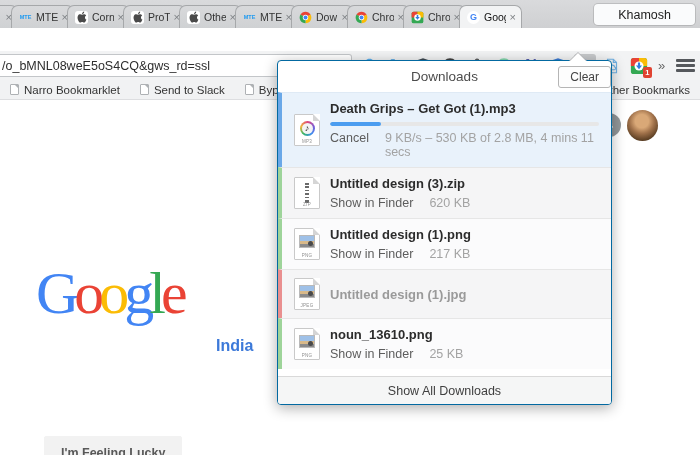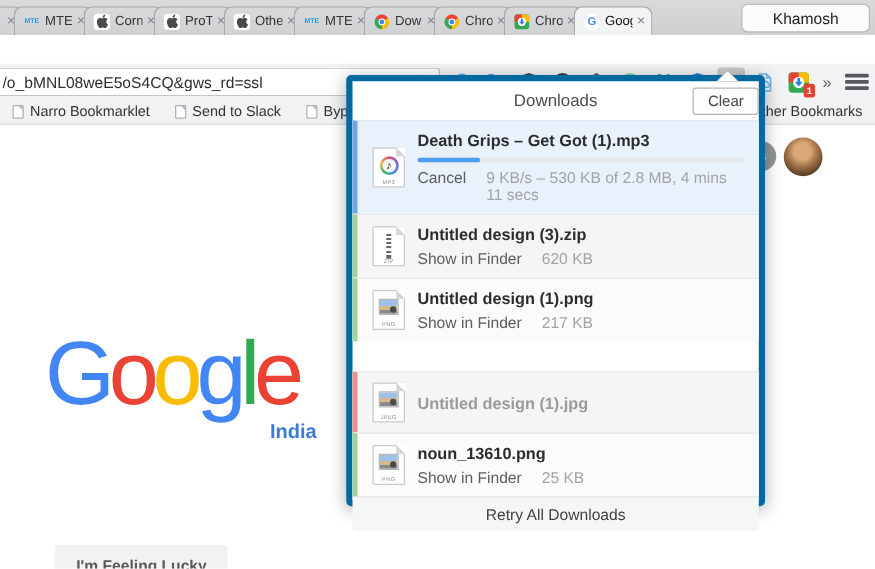--- a/index.html
+++ b/index.html
@@ -50,39 +50,39 @@
   .bm { display:flex; align-items:center; gap:5px; white-space:nowrap; }
   .bm-page { width:9px; height:11px; border:1px solid #aeb1b4; border-radius:1px; background:#fff; position:relative; }
   .bm-page::after { content:""; position:absolute; top:0; right:0; border-style:solid; border-width:0 3px 3px 0; border-color:transparent #aeb1b4 transparent transparent; }
   .other-bm { margin-left:auto; }
 
   
   .page { position:relative; height:377px; background:#fff; }
   .gplus-bell { position:absolute; left:597px; top:13px; width:24px; height:24px; border-radius:50%; background:#929799; display:flex; align-items:center; justify-content:center; z-index:2; }
   .avatar { position:absolute; left:627px; top:10px; width:31px; height:31px; border-radius:50%; z-index:2;
             background:radial-gradient(circle at 48% 36%, #d9a877 0 26%, #a0714a 48%, #54391f 78%, #392612); }
-  .logo { position:absolute; left:36px; top:163px; font-size:72px; letter-spacing:-5px; line-height:1; white-space:nowrap; }
+  .logo { position:absolute; left:36px; top:163px; font-size:60px; letter-spacing:-5px; line-height:1; white-space:nowrap;font-family:Liberation Serif, serif; }
   .logo .l-blue{color:#4285f4}.logo .l-red{color:#ea4335}.logo .l-yellow{color:#fbbc05}.logo .l-green{color:#34a853}
   .logo-country { position:absolute; left:216px; top:237px; color:#3c79d9; font-size:16px;font-weight:bold; }
   .search-btns { position:absolute; left:44px; top:336px; display:flex; gap:14px; }
   .gbtn { background:#f2f2f2; border:1px solid #f2f2f2; border-radius:2px; padding:9px 16px; font-size:12.5px; font-weight:bold; color:#595959; font-family:inherit; }
 
   
   .dl-panel { position:absolute; left:277px; top:60px; width:335px; height:345px; background:#fff;
-              border:5px solid #0369a1; border-radius:4px; box-shadow:0 3px 14px rgba(0,0,0,.32);
+              border:1px solid #0369a1; border-radius:4px; box-shadow:0 3px 14px rgba(0,0,0,.32);
               z-index:20; display:flex; flex-direction:column; }
   .caret-border { position:absolute; top:-9px; left:291px; border:9px solid transparent; border-top:none; border-bottom:9px solid #b0b1b3; width:0; height:0; }
   .caret { position:absolute; top:-8px; left:292px; border:8px solid transparent; border-top:none; border-bottom:8px solid #fff; width:0; height:0; }
   .dl-header { height:31px; flex:none; display:flex; align-items:center; justify-content:center; position:relative; }
   .dl-title { font-size:13.5px; color:#4c4c4c; }
   .clear-btn { position:absolute; right:0; top:5px; font-size:12px; color:#444; background:#fdfdfd; border:1px solid #b5b5b5; border-radius:3px; padding:3px 11px; font-family:inherit; }
   .dl-item { display:flex; align-items:center; gap:10px; padding:8px 12px; border-top:1px solid #e6e6e6; border-left:4px solid transparent; }
   .dl-item.downloading { background:#e9f2fb; border-left-color:#6aa8e8; border-top-color:#dfeaf5; }
   .dl-item.complete   { border-left-color:#9ed49a; }
-  .dl-item.failed     { border-left-color:#e98f8f;margin-top:24px; }
+  .dl-item.failed     { border-left-color:#e98f8f; }
   .dl-item.shade      { background:#f5f5f6; }
   .dl-item.light      { background:#fbfbfc; }
   .ficon { width:26px; height:32px; background:#fff; border:1px solid #c9c9c9; border-radius:1px; position:relative; flex:none;
            display:flex; align-items:center; justify-content:center; }
   .ficon::before { content:""; position:absolute; top:-1px; right:-1px; border-style:solid; border-width:0 7px 7px 0; border-color:#fff #fff #d5d5d5 #c9c9c9; }
   .ftype { position:absolute; bottom:1px; left:0; right:0; text-align:center; font-size:4.5px; color:#8f8f8f; letter-spacing:.3px; }
   .art-mp3 { width:15px; height:15px; border-radius:50%; margin-top:-4px;
              background:conic-gradient(#e0457b,#7a5cd6,#3f8ef0,#35b56a,#f0b63c,#e0457b); display:flex; align-items:center; justify-content:center; }
   .art-mp3 i { font-style:normal; font-size:9px; color:#303030; background:#f4f4f4; border-radius:50%; width:11px; height:11px; line-height:11px; text-align:center; }
   .art-zip { width:4px; height:16px; margin-top:-5px; background:repeating-linear-gradient(#6a6a6a 0 1.6px,#fff 1.6px 3.4px); position:relative; }
@@ -401,16 +401,16 @@
       </span>
       <span class="dl-text">
         <span class="dl-name" style="display:block">noun_13610.png</span>
         <span class="dl-row2">
           <span class="dl-action">Show in Finder</span>
           <span class="dl-detail">25 KB</span>
         </span>
       </span>
     </div>
 
-    <div class="dl-footer">Retry All Downloads</div>
+    <div class="dl-footer">Show All Downloads</div>
   </div>
 
 </div>
 
 </body></html>

